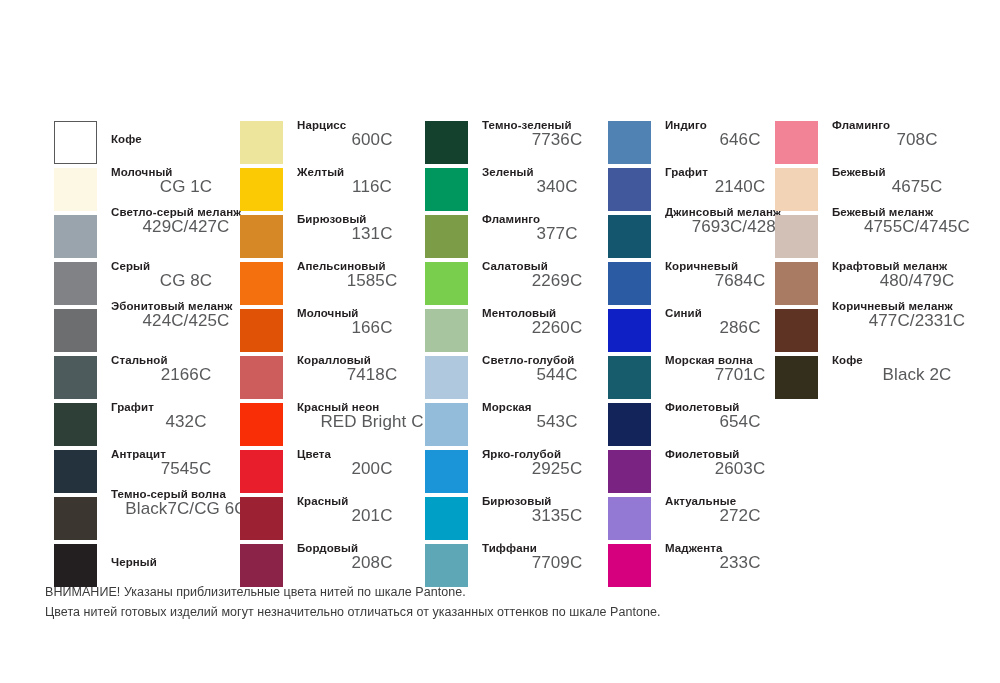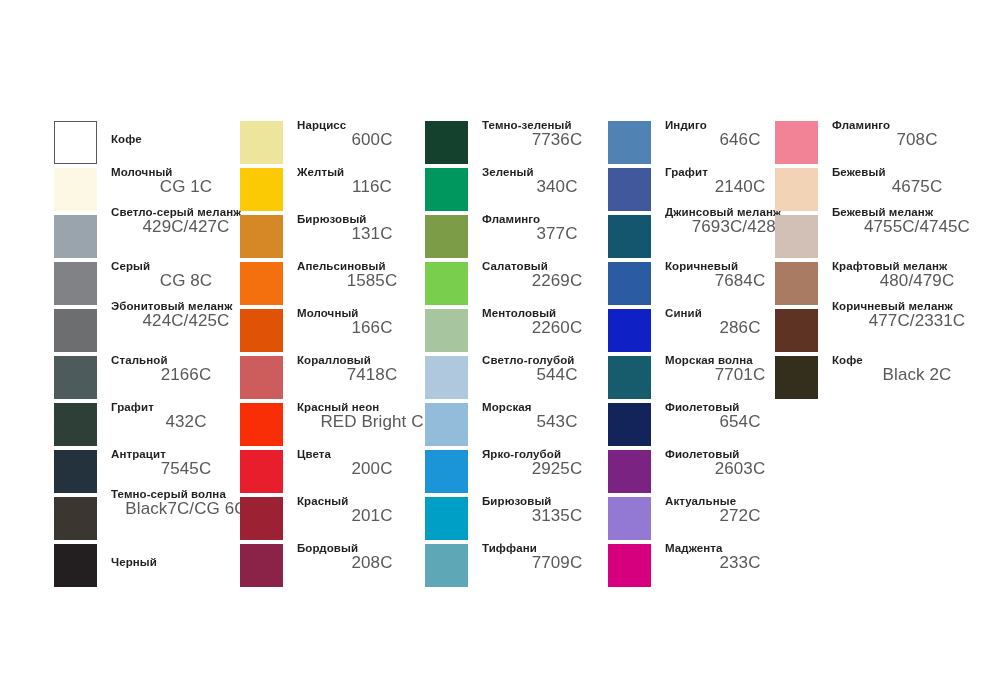--- a/index.html
+++ b/index.html
@@ -434,14 +434,18 @@
         <div class="swatch-row" style="top: 235px;">
           <div class="swatch" style="background: rgb(51, 47, 28);"></div>
           <div class="labels">
             <div class="name">Кофе</div>
             <div class="code">Black 2C</div>
           </div>
         </div>
       </div>
     </div>
 
+  <div id="footer">
+    <div class="footer-line">ВНИМАНИЕ! Указаны приблизительные цвета нитей по шкале Pantone.</div>
+    <div class="footer-line">Цвета нитей готовых изделий могут незначительно отличаться от указанных оттенков по шкале Pantone.</div>
+  </div>
 
 </div>
 
 </body></html>

